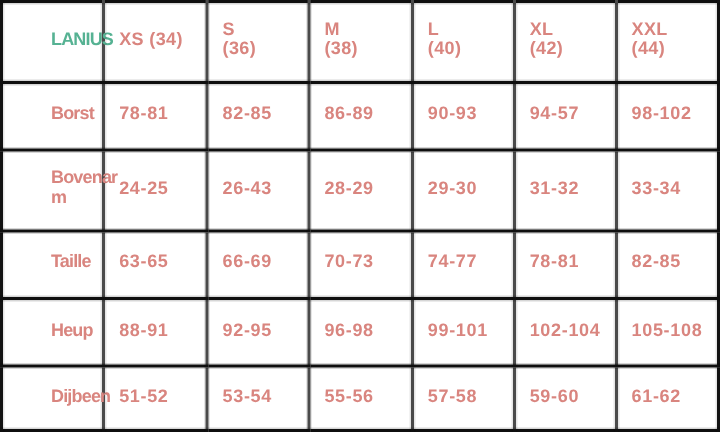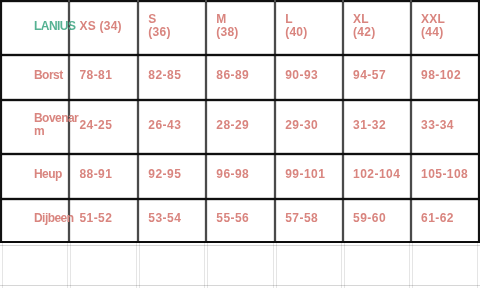--- a/index.html
+++ b/index.html
@@ -116,20 +116,29 @@
     <tr class="r-1">
       <td class="rowhead">Bovenar
 m</td>
       <td>24-25</td>
       <td>26-43</td>
       <td>28-29</td>
       <td>29-30</td>
       <td>31-32</td>
       <td>33-34</td>
     </tr>
+    <tr class="r-2">
+      <td class="rowhead">Taille</td>
+      <td>63-65</td>
+      <td>66-69</td>
+      <td>70-73</td>
+      <td>74-77</td>
+      <td>78-81</td>
+      <td>82-85</td>
+    </tr>
     <tr class="r-3">
       <td class="rowhead">Heup</td>
       <td>88-91</td>
       <td>92-95</td>
       <td>96-98</td>
       <td>99-101</td>
       <td>102-104</td>
       <td>105-108</td>
     </tr>
     <tr class="r-4">

